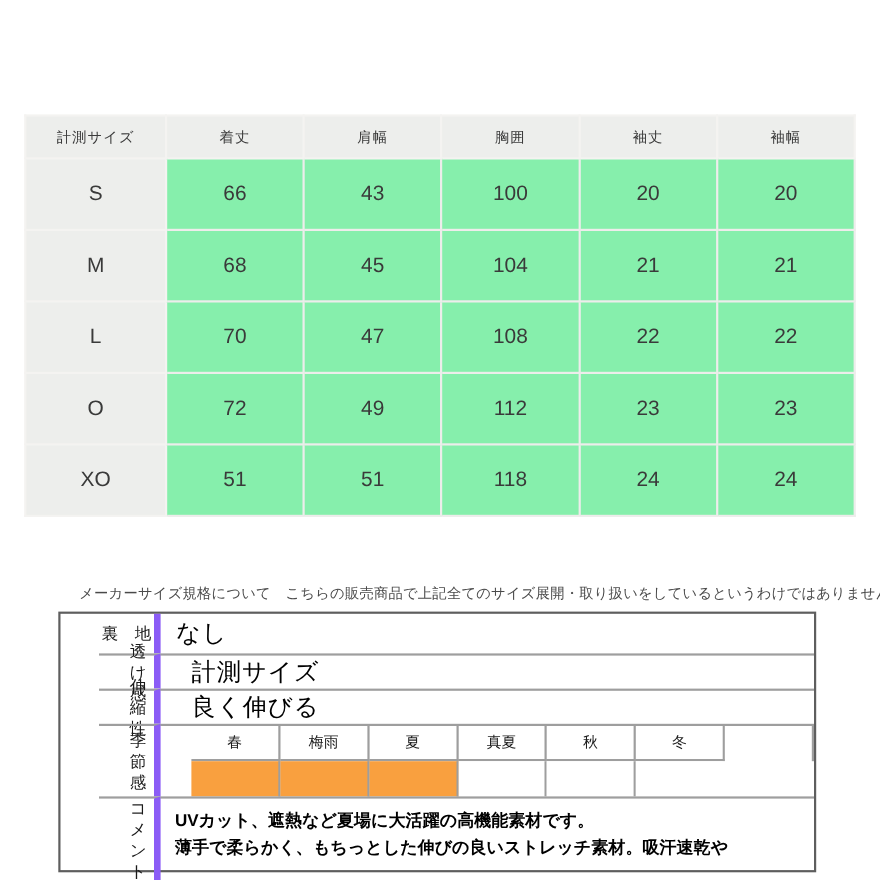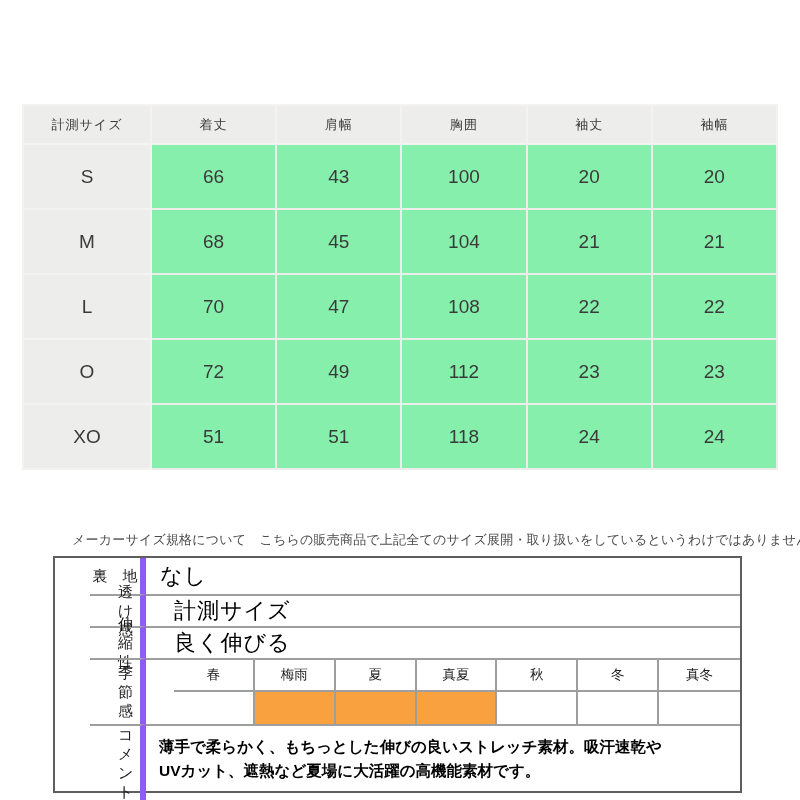--- a/index.html
+++ b/index.html
@@ -181,28 +181,27 @@
   <div class="d-value rb">良く伸びる</div>
 
   <div class="d-label rb">季節感</div>
   <div class="season-grid rb">
     <div class="season-name">春</div>
     <div class="season-name">梅雨</div>
     <div class="season-name">夏</div>
     <div class="season-name">真夏</div>
     <div class="season-name">秋</div>
     <div class="season-name">冬</div>
-    <div class="season-name">真冬</div>
     <div class="season-bar"></div>
     <div class="season-bar" style="background: rgb(249, 160, 63);"></div>
     <div class="season-bar" style="background: rgb(249, 160, 63);"></div>
     <div class="season-bar" style="background: rgb(249, 160, 63);"></div>
     <div class="season-bar"></div>
     <div class="season-bar"></div>
     <div class="season-bar"></div>
   </div>
 
   <div class="d-label rb">コメント</div>
   <div class="comment-cell rb">
+    <div>UVカット、遮熱など夏場に大活躍の高機能素材です。</div>
     <div>薄手で柔らかく、もちっとした伸びの良いストレッチ素材。吸汗速乾や</div>
-    <div>UVカット、遮熱など夏場に大活躍の高機能素材です。</div>
   </div>
 </div>
 
 </body></html>

